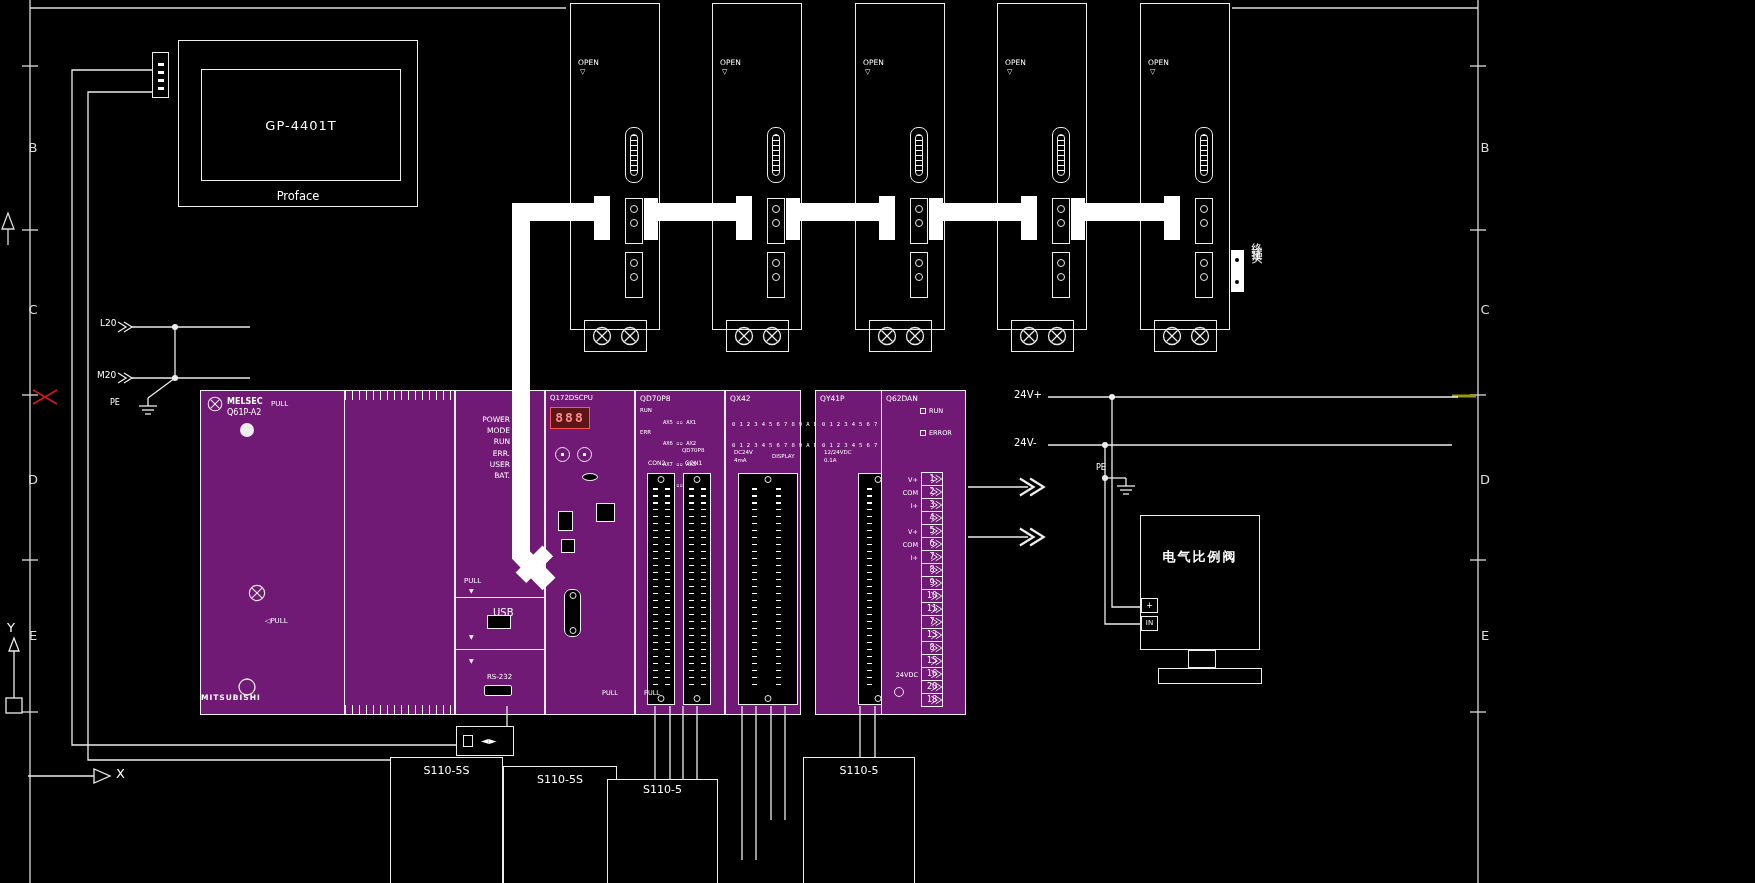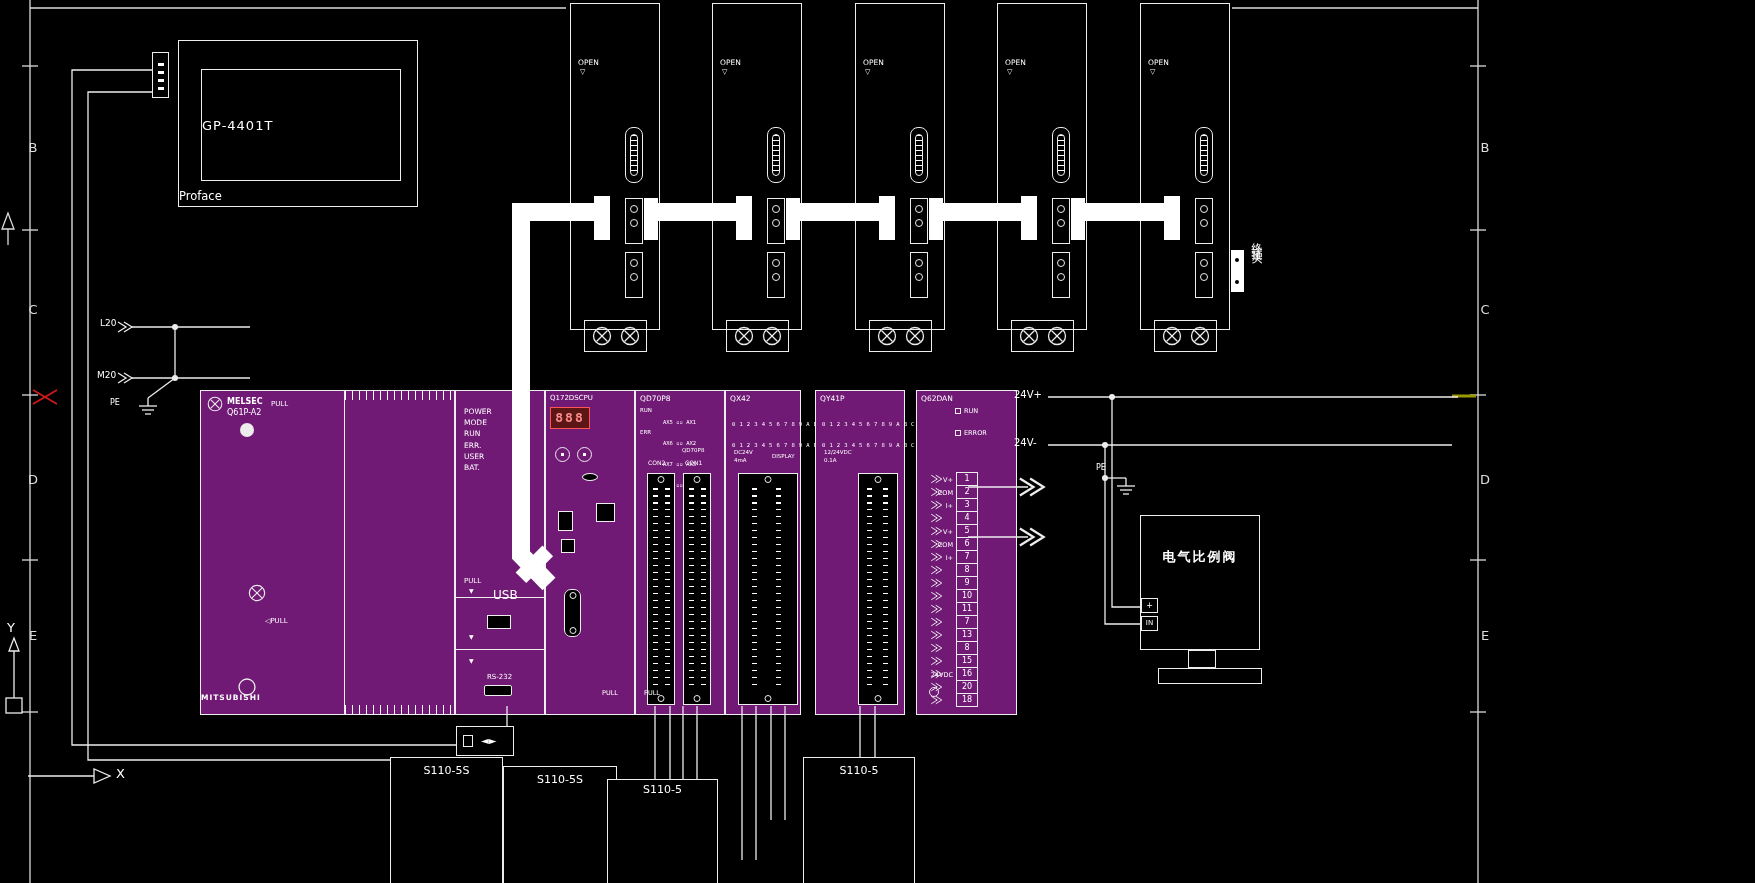--- a/index.html
+++ b/index.html
@@ -52,24 +52,24 @@
   <div class="zone" style="left:24px;top:140px">B</div>
   <div class="zone" style="left:24px;top:302px">C</div>
   <div class="zone" style="left:24px;top:472px">D</div>
   <div class="zone" style="left:24px;top:628px">E</div>
   <div class="zone" style="left:1476px;top:140px">B</div>
   <div class="zone" style="left:1476px;top:302px">C</div>
   <div class="zone" style="left:1476px;top:472px">D</div>
   <div class="zone" style="left:1476px;top:628px">E</div>
 
   <div class="abs b" style="left:178px;top:40px;width:240px;height:167px">
-    <div class="abs b1" style="left:22px;top:28px;width:200px;height:112px;display:flex;align-items:center;justify-content:flex-start">
+    <div class="abs b1" style="left:22px;top:28px;width:200px;height:112px;display:flex;align-items:center;justify-content:center">
       <span style="font-size:13px;letter-spacing:1px">GP-4401T</span>
     </div>
-    <div class="abs" style="left:0;right:0;top:148px;font-size:11.5px">Proface</div>
+    <div class="abs" style="left:0;right:0;top:148px;text-align:center;font-size:11.5px">Proface</div>
   </div>
   <div class="abs b1" style="left:152px;top:52px;width:17px;height:46px">
     <div style="position:absolute;left:5px;top:5px;bottom:5px;width:6px;background:repeating-linear-gradient(180deg,transparent 0 5px,#fff 5px 8px)"></div>
   </div>
 
   <div class="servo" style="left:570px">
     <span class="open">OPEN</span>
     <span class="opentri">▽</span>
     <div class="cn1">
         <i></i>
@@ -157,32 +157,32 @@
     <div class="lbl" style="left:64px;top:226px;font-size:7px">◁PULL</div>
     <div class="lbl" style="left:0;right:0;top:302px;font-size:7.5px;font-weight:bold;letter-spacing:1px">MITSUBISHI</div>
   </div>
 
   <div class="mod" style="left:345px;width:110px;border-left:none">
     <div class="band" style="top:0"></div>
     <div class="band" style="bottom:0"></div>
   </div>
 
   <div class="mod" style="left:455px;width:90px">
-    <div class="abs" style="left:8px;top:15px;width:46px;text-align:left;font-size:7.5px;line-height:11.2px">
+    <div class="abs" style="left:8px;top:23px;width:46px;text-align:right;font-size:7.5px;line-height:11.2px">
       <div>POWER</div>
       <div>MODE</div>
       <div>RUN</div>
       <div>ERR.</div>
       <div>USER</div>
       <div>BAT.</div>
     </div>
     <div class="lbl" style="left:8px;top:186px;font-size:7px">PULL</div>
     <div class="lbl" style="left:13px;top:196px;font-size:6px">▼</div>
     <div class="hr" style="top:206px"></div>
-    <div class="lbl" style="left:37px;top:197px;font-size:12px">USB</div>
+    <div class="lbl" style="left:37px;top:216px;font-size:10px">USB</div>
     <div class="abs b1" style="left:31px;top:224px;width:24px;height:14px"></div>
     <div class="lbl" style="left:13px;top:242px;font-size:6px">▼</div>
     <div class="hr" style="top:258px"></div>
     <div class="lbl" style="left:13px;top:266px;font-size:6px">▼</div>
     <div class="lbl" style="left:31px;top:282px;font-size:7px">RS-232</div>
     <div class="abs b1" style="left:28px;top:294px;width:28px;height:11px;border-radius:2px"></div>
   </div>
 
   <div class="mod" style="left:545px;width:90px">
     <div class="mtitle" style="font-size:7px">Q172DSCPU</div>
@@ -254,21 +254,21 @@
     <div class="lbl micro" style="left:8px;top:58px">12/24VDC</div>
     <div class="lbl micro" style="left:8px;top:66px">0.1A</div>
     <div class="conn" style="left:42px;top:82px;width:40px;height:232px">
       <span class="scr t"></span>
         <span class="scr b"></span>
       <div class="pins" style="left:8px"></div>
         <div class="pins" style="left:24px"></div>
     </div>
   </div>
 
-  <div class="mod" style="left:916px;width:101px">
+  <div class="mod" style="left:881px;width:85px">
     <div class="mtitle">Q62DAN</div>
     <div class="lbl tiny" style="left:38px;top:16px"><span class="ledsq"></span><span>RUN</span></div>
     <div class="lbl tiny" style="left:38px;top:38px"><span class="ledsq"></span><span>ERROR</span></div>
     <div class="sideL" style="top:85px">V+</div>
     <div class="sideL" style="top:98px">COM</div>
     <div class="sideL" style="top:111px">I+</div>
     <div class="sideL" style="top:137px">V+</div>
     <div class="sideL" style="top:150px">COM</div>
     <div class="sideL" style="top:163px">I+</div>
     <div class="sideL" style="top:280px">24VDC</div>

